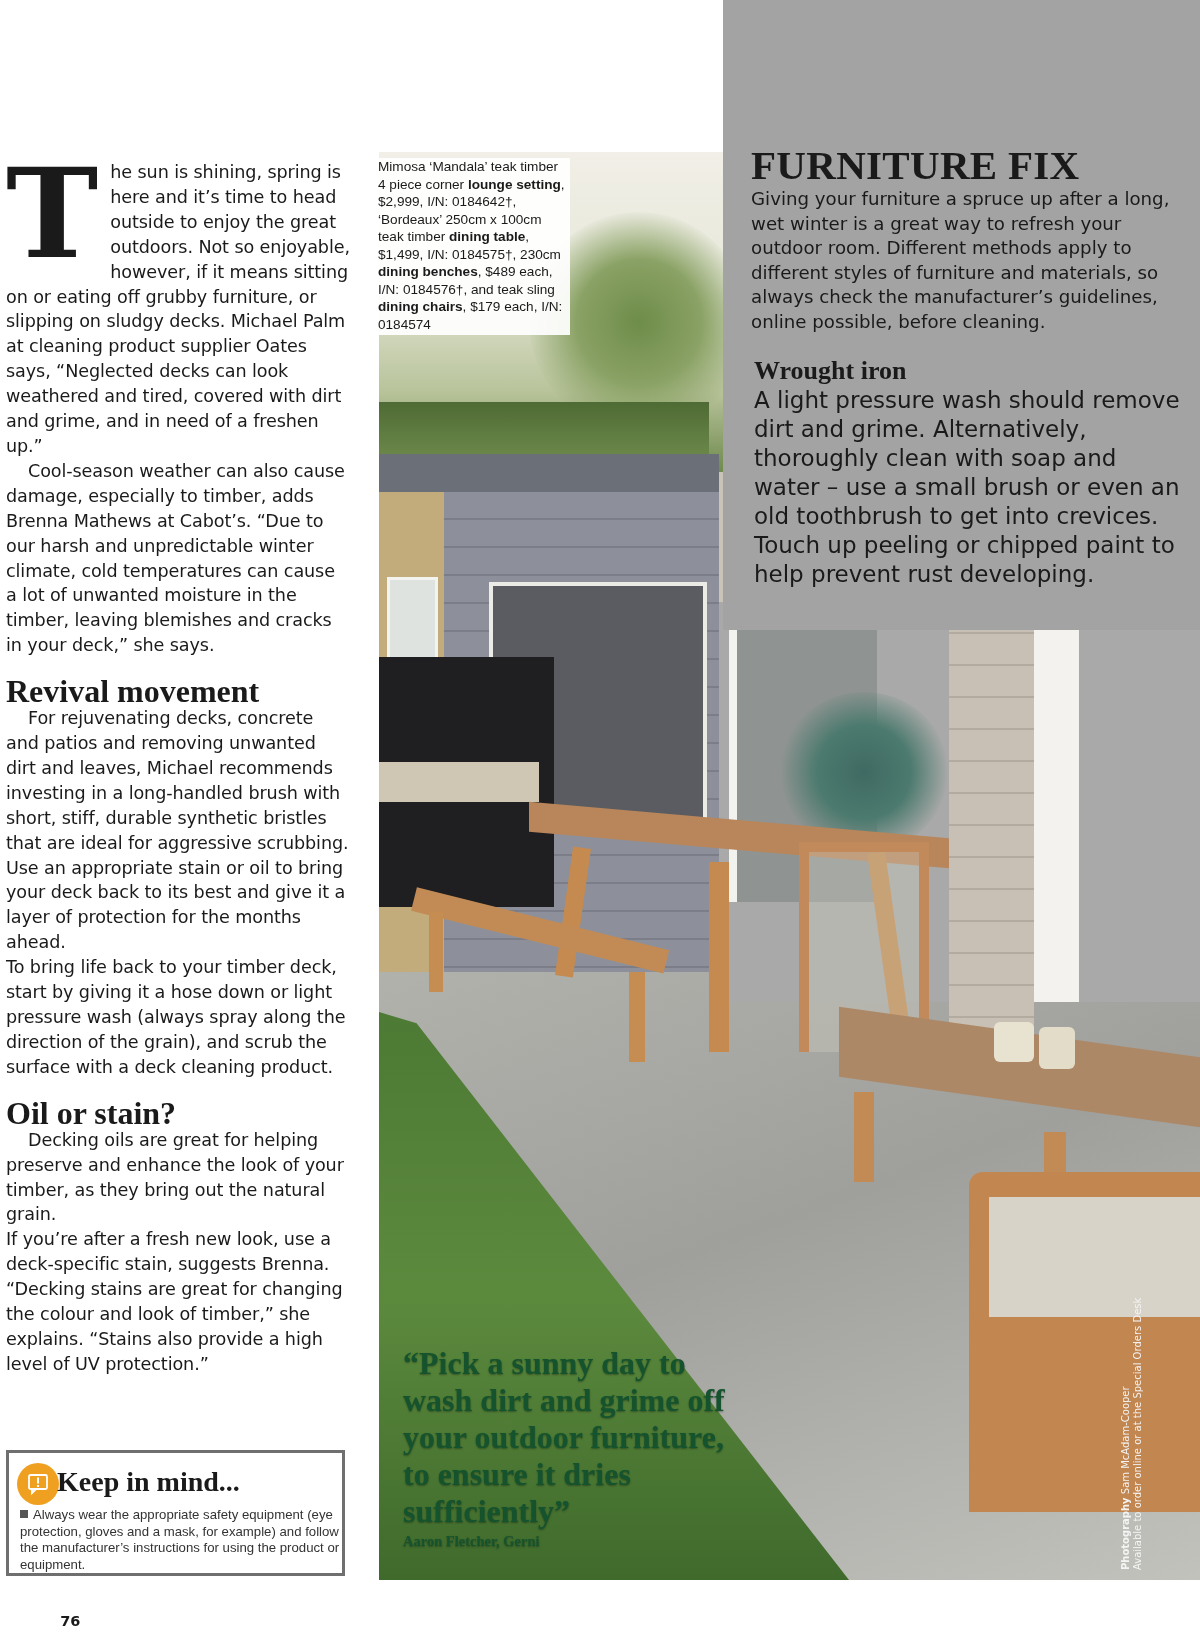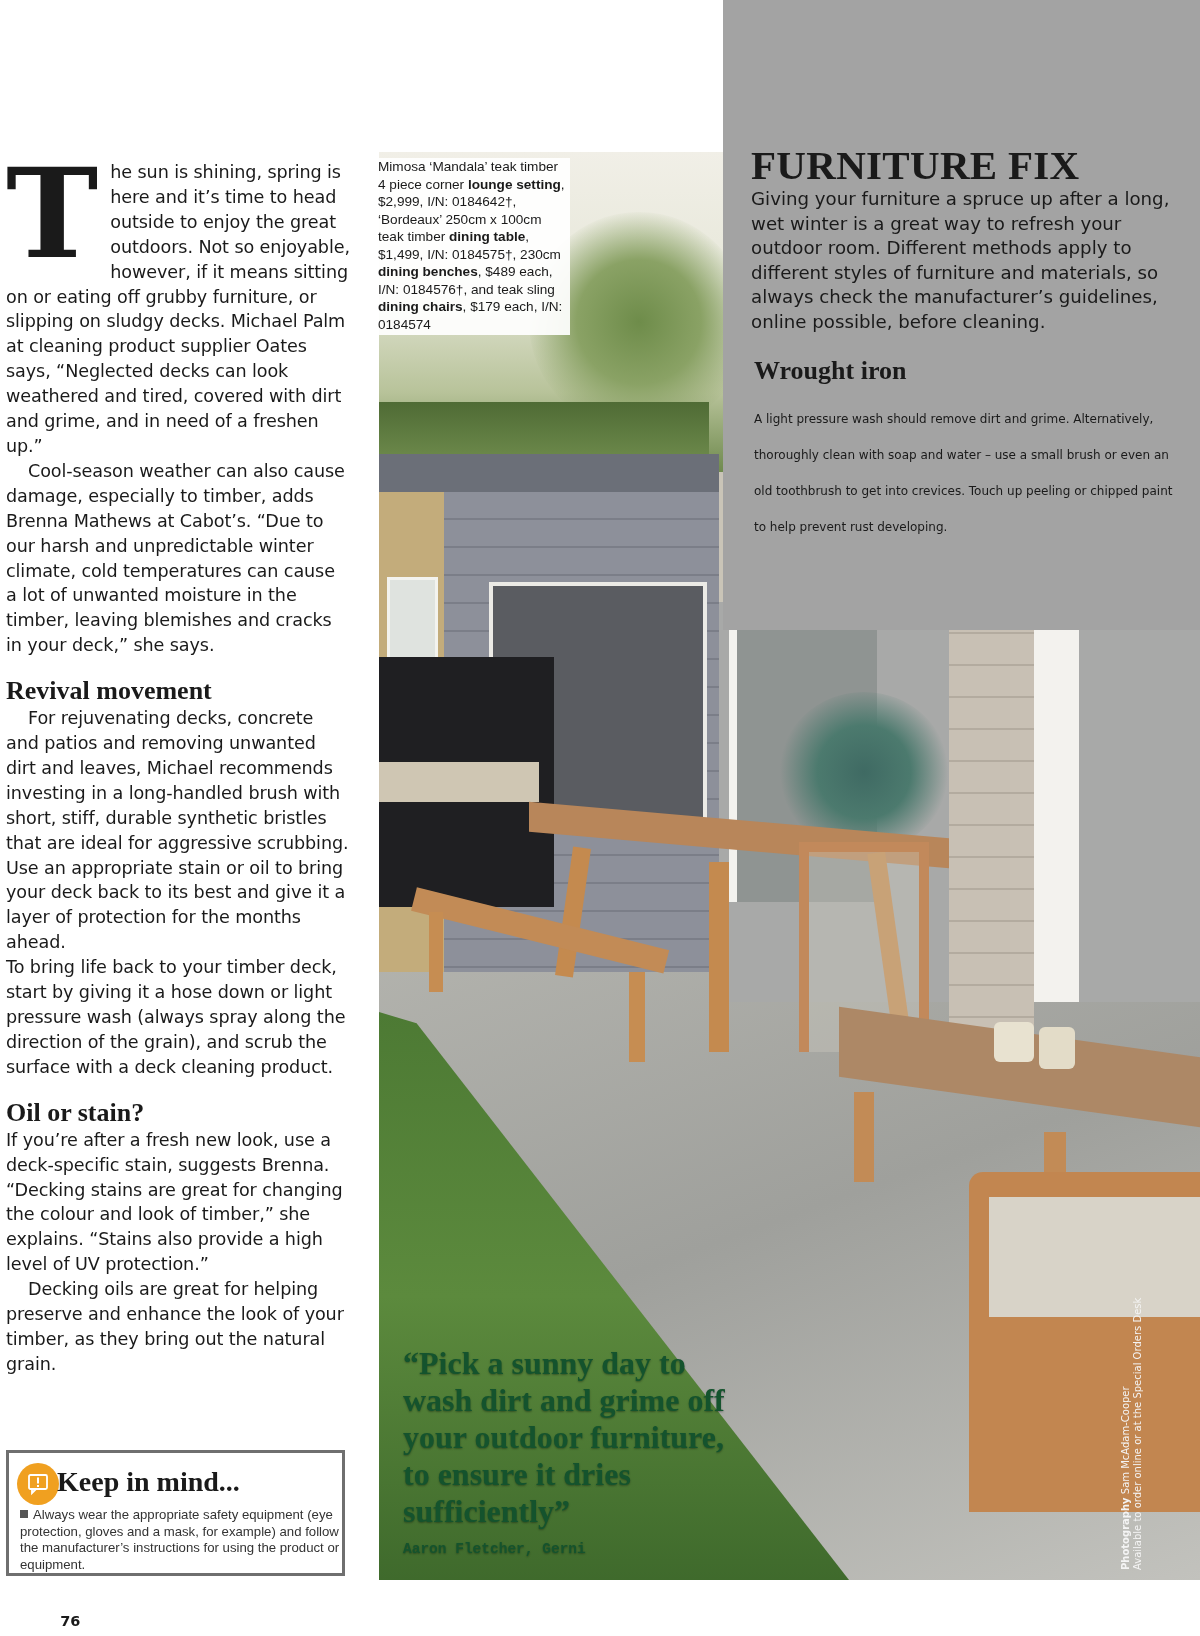--- a/index.html
+++ b/index.html
@@ -9,21 +9,21 @@
     font-family: "DejaVu Sans", sans-serif;
   }
   .left-col { position: absolute; left: 6px; top: 160px; width: 345px; }
   .body-text { font-size: 17.6px; line-height: 24.9px; margin: 0; letter-spacing: -0.1px; }
   .indent { text-indent: 22px; }
   .dropcap {
     float: left; font-family: "DejaVu Serif", serif; font-weight: bold;
     font-size: 124px; line-height: 104px; margin: 2px 12px 0 0; height: 110px;
   }
   .section-head {
-    font-family: "Liberation Serif", serif; font-weight: bold; font-size: 26px;
+    font-family: "Liberation Serif", serif; font-weight: bold; font-size: 32px;
     margin: 18px 0 0 0; line-height: 30px;
   }
   
   .photo {
     position: absolute; left: 379px; top: 152px; width: 821px; height: 1428px; overflow: hidden;
     background: #c9c4b7;
   }
   .ph { position: absolute; }
   .ph-sky { left: 0; top: 0; width: 100%; height: 320px;
     background: linear-gradient(180deg, #f1efe7 0%, #e7e8da 40%, #b8c39a 75%, #6f8a4e 100%); }
@@ -79,29 +79,29 @@
   }
   .fix-inner { position: absolute; left: 28px; top: 145px; width: 430px; }
   .fix-title {
     font-family: "Liberation Serif", serif; font-weight: bold; font-size: 41px; line-height: 40px;
     margin: 0; letter-spacing: 0.3px;
   }
   .fix-text { font-size: 18.2px; line-height: 24.6px; margin: 2px 0 0 0; font-weight: 500; }
   .fix-sub {
     font-family: "Liberation Serif", serif; font-weight: bold; font-size: 26px; margin: 22px 0 0 3px; line-height: 28px;
   }
-  .fix-text2 { font-size: 12px; line-height: 36px; margin: 16px 0 0 3px; }
+  .fix-text2 { font-size: 23px; line-height: 29px; margin: 1px 0 0 3px; }
 
   .pullquote {
     position: absolute; left: 403px; top: 1345px; width: 330px; color: #14532d;
     font-family: "Liberation Serif", serif; font-weight: bold; font-size: 32px; line-height: 37px;
     text-shadow: 0 1px 2px rgba(0,0,0,0.35);
   }
   .pq-attrib {
-    font-family: Liberation Mono, monospace; font-weight: bold; font-size: 14.5px; line-height: 18px; margin-top: 10px;
+    font-family: Liberation Serif, serif; font-weight: bold; font-size: 14.5px; line-height: 18px; margin-top: 2px;
   }
   .photo-credit {
     position: absolute; left: 1120px; top: 1570px; transform-origin: 0 0; transform: rotate(-90deg);
     color: #f4f4f4; font-size: 10px; line-height: 12px; white-space: nowrap; width: 300px;
   }
   .photo-credit b { font-weight: bold; }
 
   .keep-box {
     position: absolute; left: 6px; top: 1450px; width: 339px; height: 126px; border: 3px solid #6f6f6f; box-sizing: border-box;
     background: #ffffff;
@@ -131,22 +131,22 @@
 <div class="left-col">
   <span class="dropcap">T</span>
   <p class="body-text">he sun is shining, spring is here and it’s time to head outside to enjoy the great outdoors. Not so enjoyable, however, if it means sitting on or eating off grubby furniture, or slipping on sludgy decks. Michael Palm at cleaning product supplier Oates says, “Neglected decks can look weathered and tired, covered with dirt and grime, and in need of a freshen up.”</p>
   <p class="body-text indent">Cool-season weather can also cause damage, especially to timber, adds Brenna Mathews at Cabot’s. “Due to our harsh and unpredictable winter climate, cold temperatures can cause a lot of unwanted moisture in the timber, leaving blemishes and cracks in your deck,” she says.</p>
 
   <h2 class="section-head">Revival movement</h2>
   <p class="body-text indent">For rejuvenating decks, concrete and patios and removing unwanted dirt and leaves, Michael recommends investing in a long-handled brush with short, stiff, durable synthetic bristles that are ideal for aggressive scrubbing. Use an appropriate stain or oil to bring your deck back to its best and give it a layer of protection for the months ahead.</p>
   <p class="body-text">To bring life back to your timber deck, start by giving it a hose down or light pressure wash (always spray along the direction of the grain), and scrub the surface with a deck cleaning product.</p>
 
   <h2 class="section-head">Oil or stain?</h2>
+  <p class="body-text indent">Decking oils are great for helping preserve and enhance the look of your timber, as they bring out the natural grain.</p>
   <p class="body-text">If you’re after a fresh new look, use a deck-specific stain, suggests Brenna. “Decking stains are great for changing the colour and look of timber,” she explains. “Stains also provide a high level of UV protection.”</p>
-  <p class="body-text indent">Decking oils are great for helping preserve and enhance the look of your timber, as they bring out the natural grain.</p>
 </div>
 
 <div class="photo">
   <div class="ph ph-sky"></div>
   <div class="ph ph-palm"></div>
   <div class="ph ph-hedge"></div>
   <div class="ph ph-patio"></div>
   <div class="ph ph-rightarea"></div>
   <div class="ph ph-glass"></div>
   <div class="ph ph-plant"></div>

